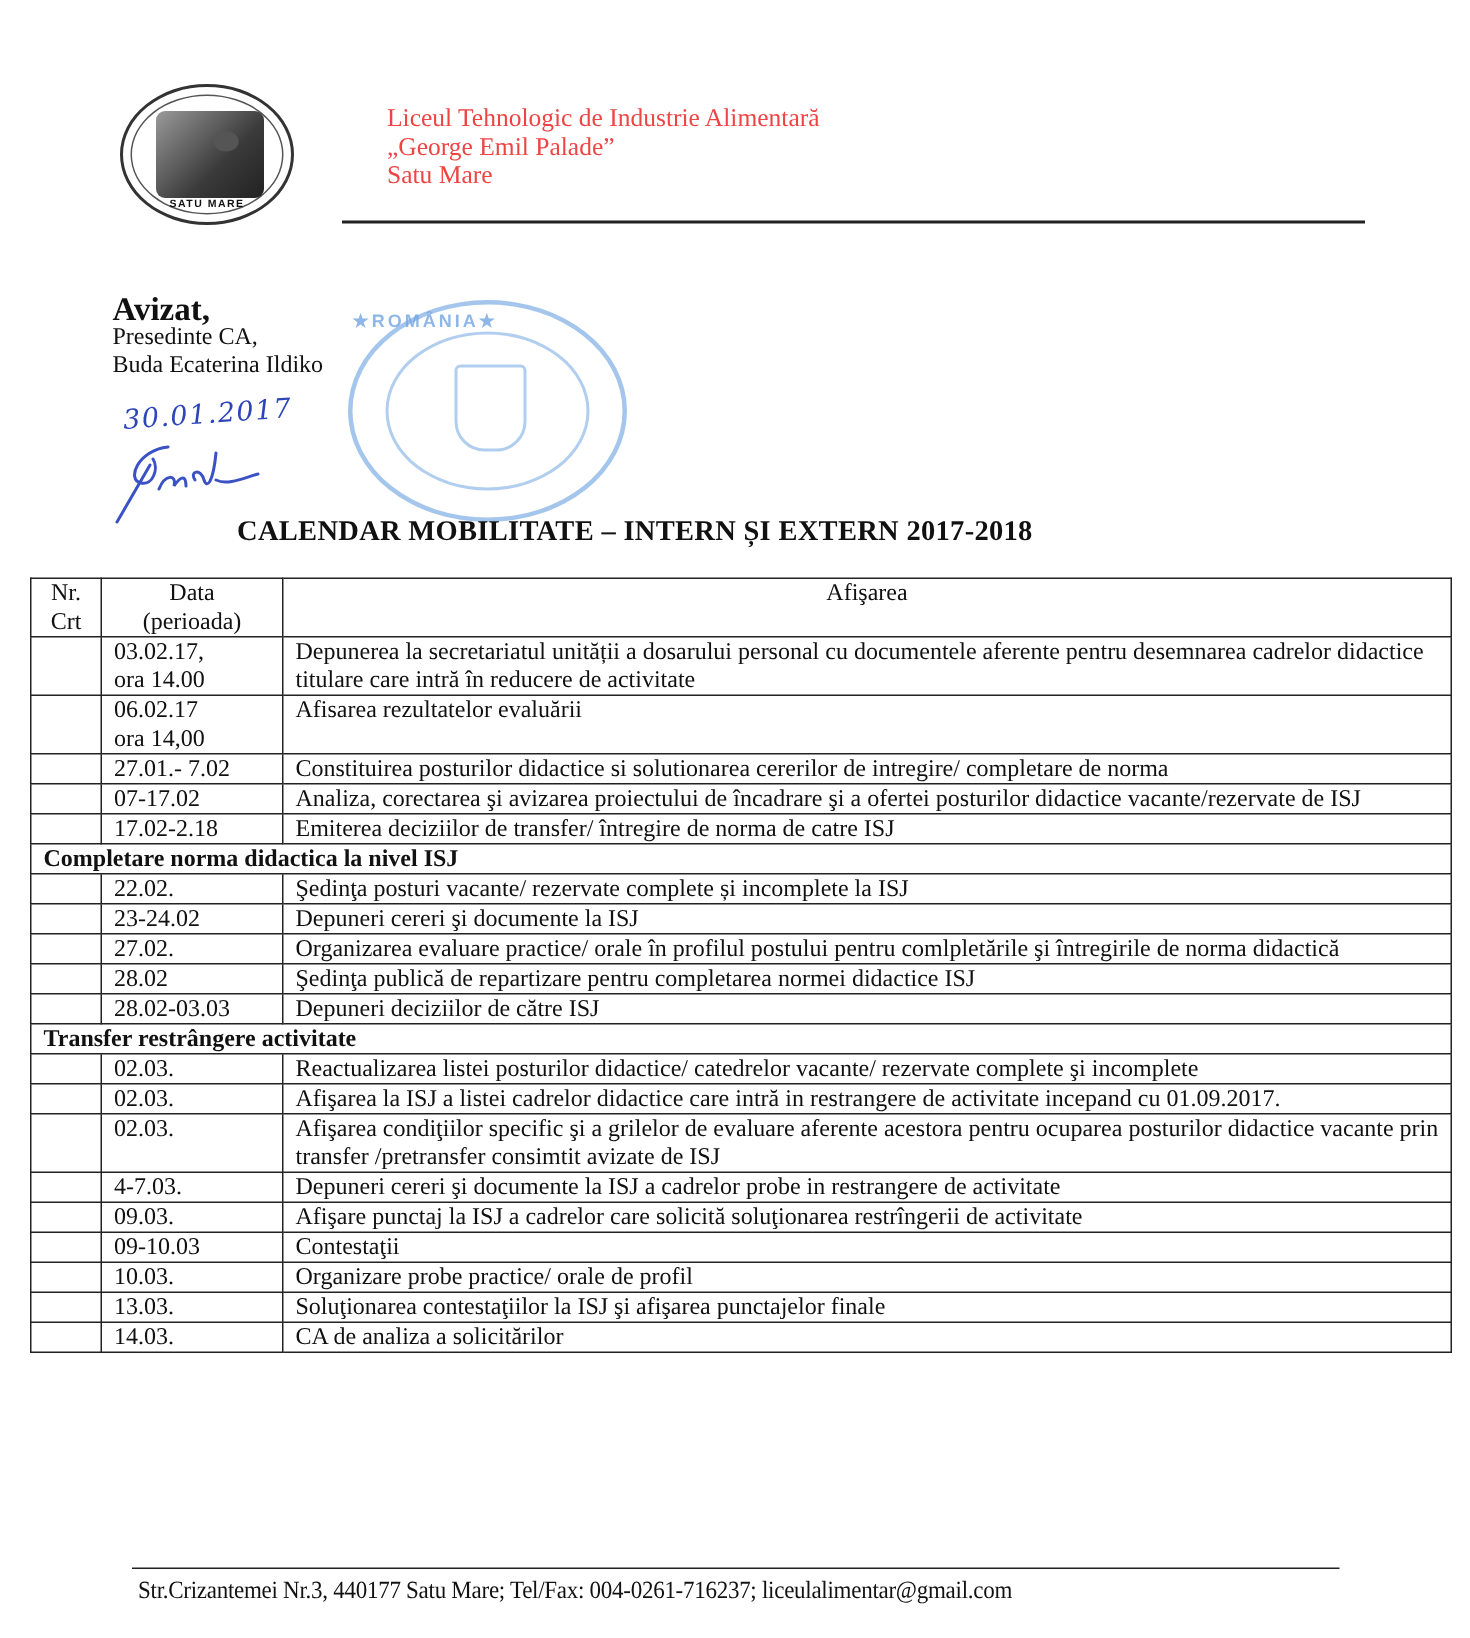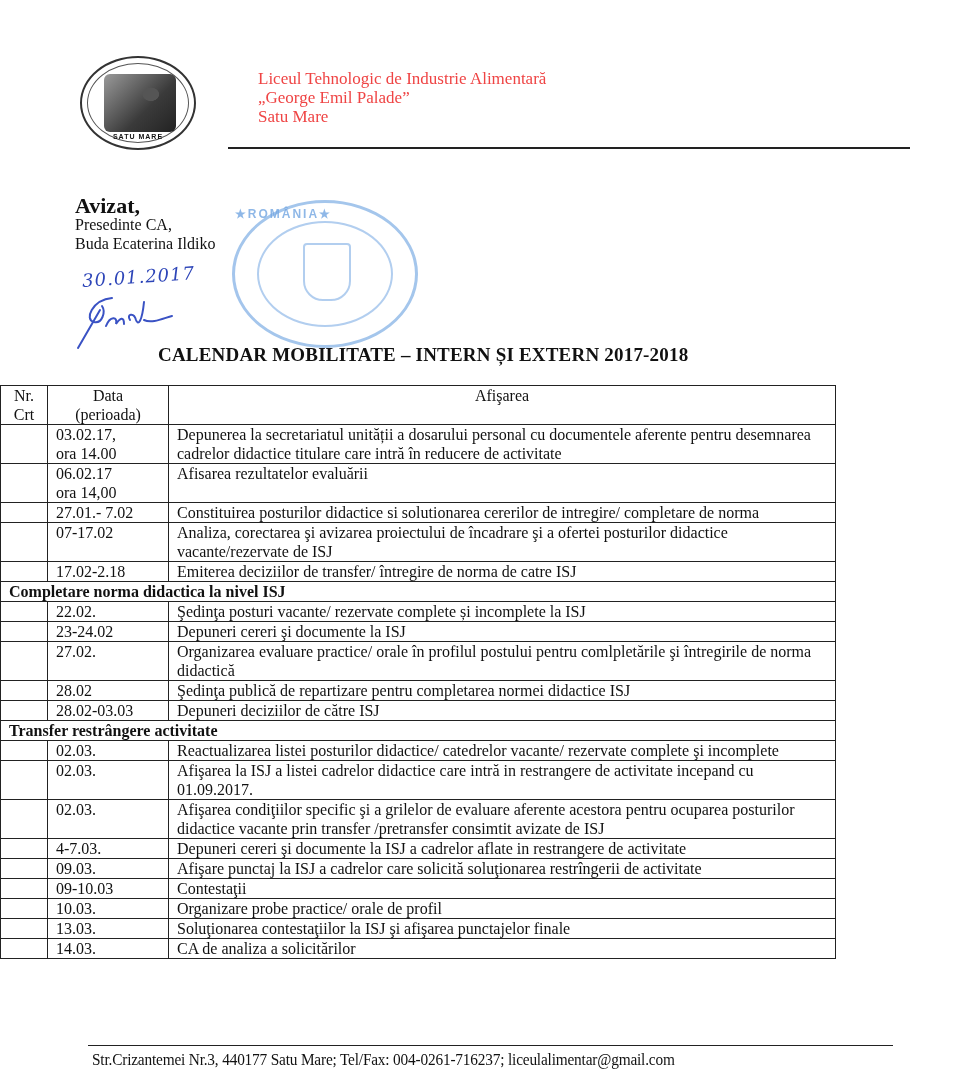--- a/index.html
+++ b/index.html
@@ -50,21 +50,21 @@
       color: rgba(90,150,220,0.8);
     }
 
     
     .doc-title {
       position: absolute; left: 158px; top: 344px; font-size: 19px; font-weight: bold; letter-spacing: 0.2px;
     }
 
     
     table.calendar {
-      position: absolute; left: 0; top: 385px; width: 836px; border-collapse: collapse;
+      position: absolute; left: 20px; top: 385px; width: 948px; border-collapse: collapse;
       font-size: 16px; line-height: 19px;
     }
     .calendar td, .calendar th { border: 1px solid #222; vertical-align: top; padding: 0 5px; font-weight: normal; }
     .calendar col.c-nr { width: 47px; }
     .calendar col.c-date { width: 121px; }
     .calendar th { text-align: center; }
     .calendar td.date { padding-left: 8px; }
     .calendar td.action { padding-left: 8px; margin-left: 13px; }
     .calendar tr.section td { font-weight: bold; padding-left: 8px; }
 
@@ -227,21 +227,21 @@
         <td class="date">
           <div>02.03.</div>
         </td>
         <td class="action">Afişarea condiţiilor specific şi a grilelor de evaluare aferente acestora pentru ocuparea posturilor didactice vacante prin transfer /pretransfer consimtit avizate de ISJ</td>
       </tr>
       <tr>
         <td></td>
         <td class="date">
           <div>4-7.03.</div>
         </td>
-        <td class="action">Depuneri cereri şi documente la ISJ a cadrelor aflate in restrangere de activitate</td>
+        <td class="action">Depuneri cereri şi documente la ISJ a cadrelor probe in restrangere de activitate</td>
       </tr>
       <tr>
         <td></td>
         <td class="date">
           <div>09.03.</div>
         </td>
         <td class="action">Afişare punctaj la ISJ a cadrelor care solicită soluţionarea restrîngerii de activitate</td>
       </tr>
       <tr>
         <td></td>

